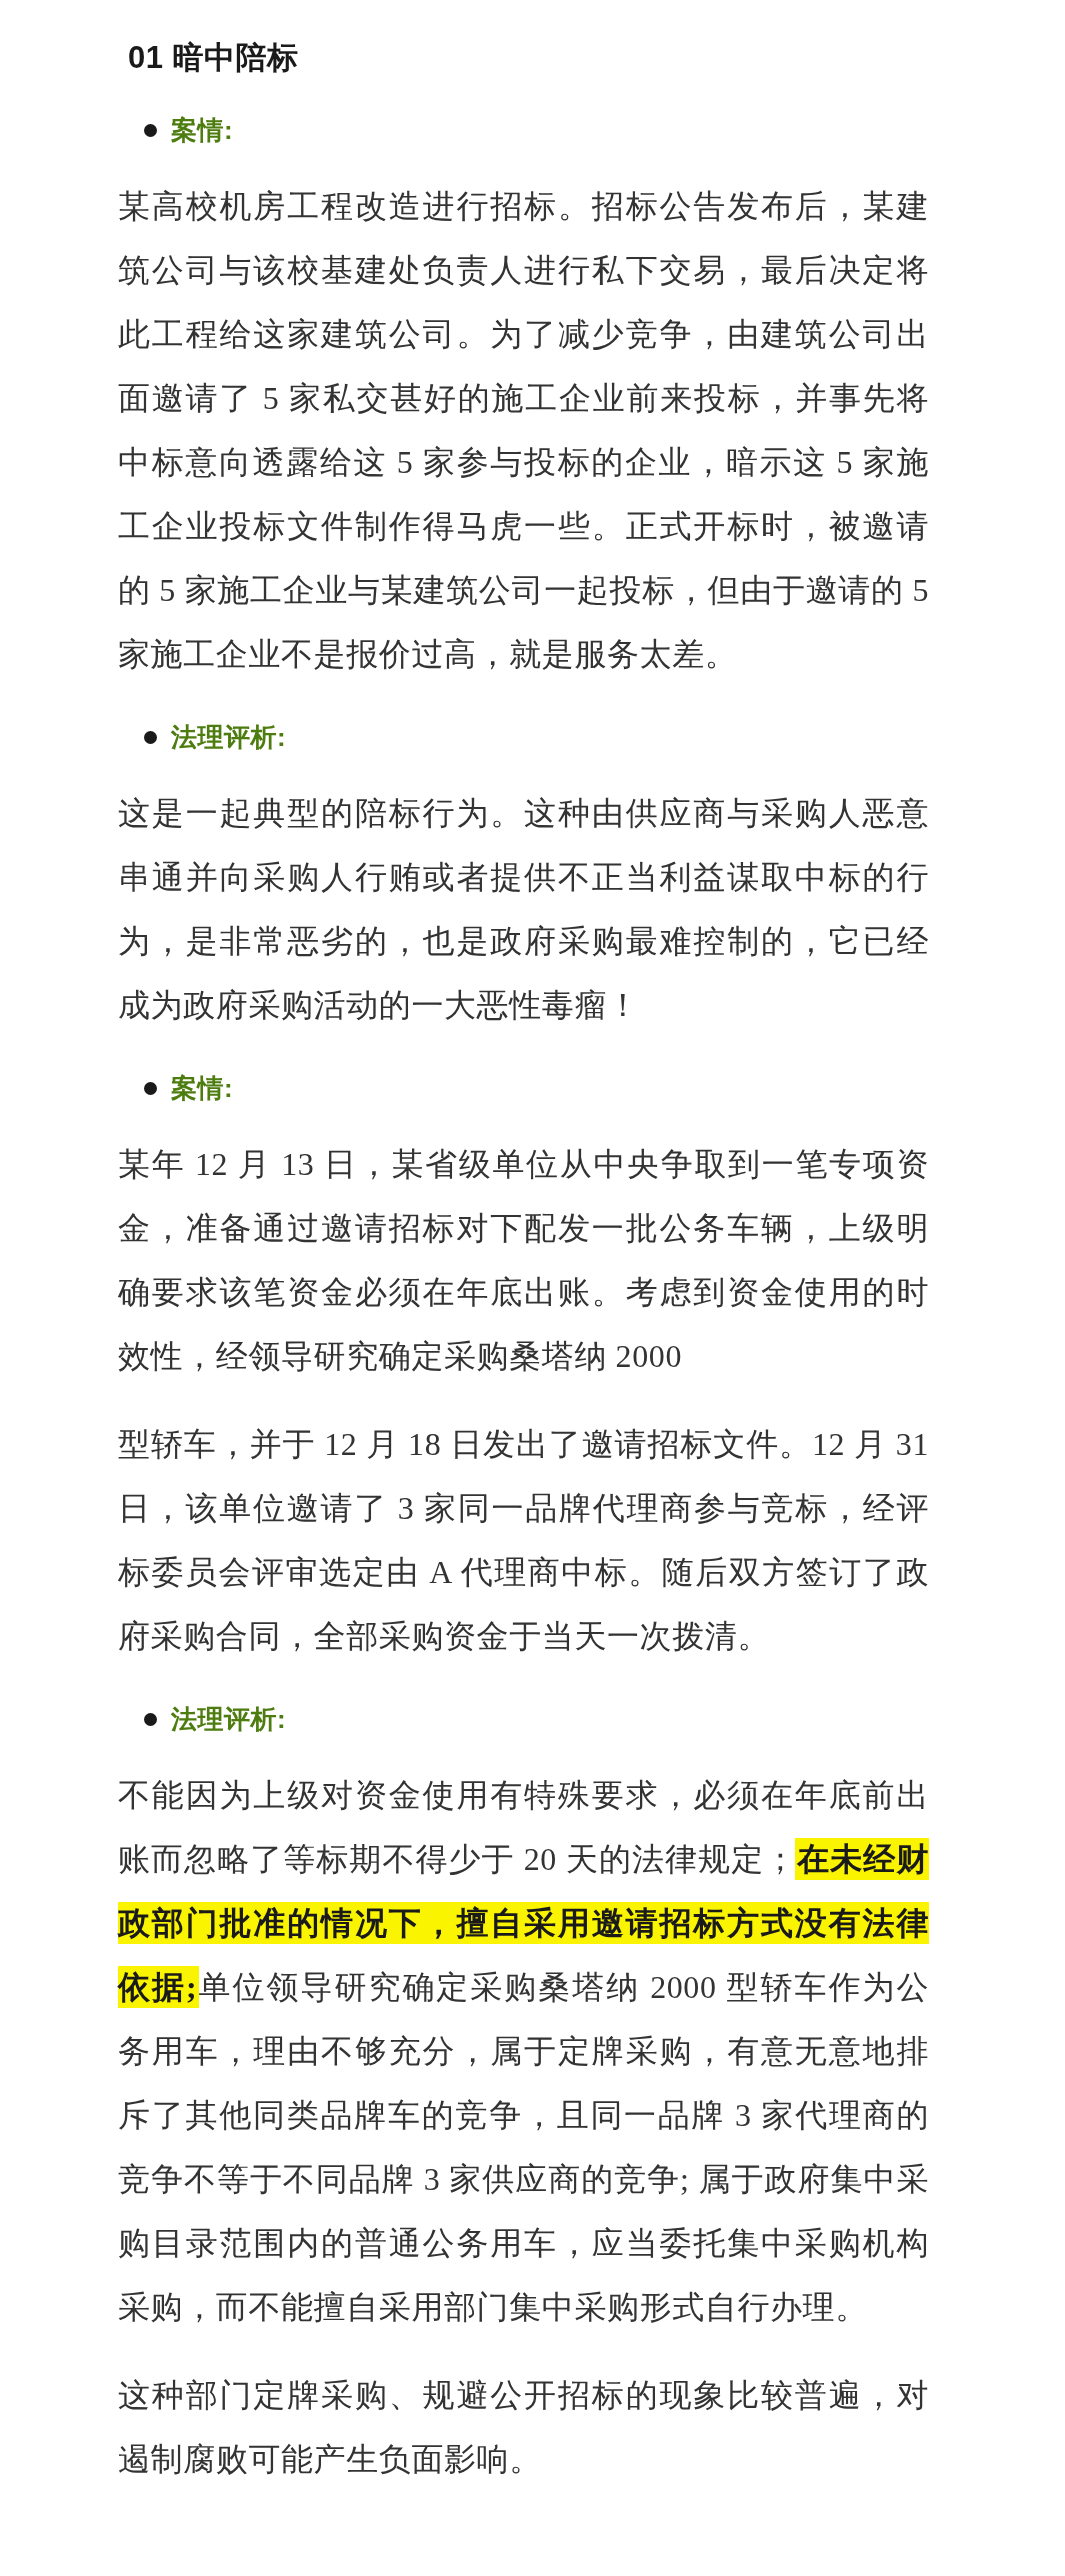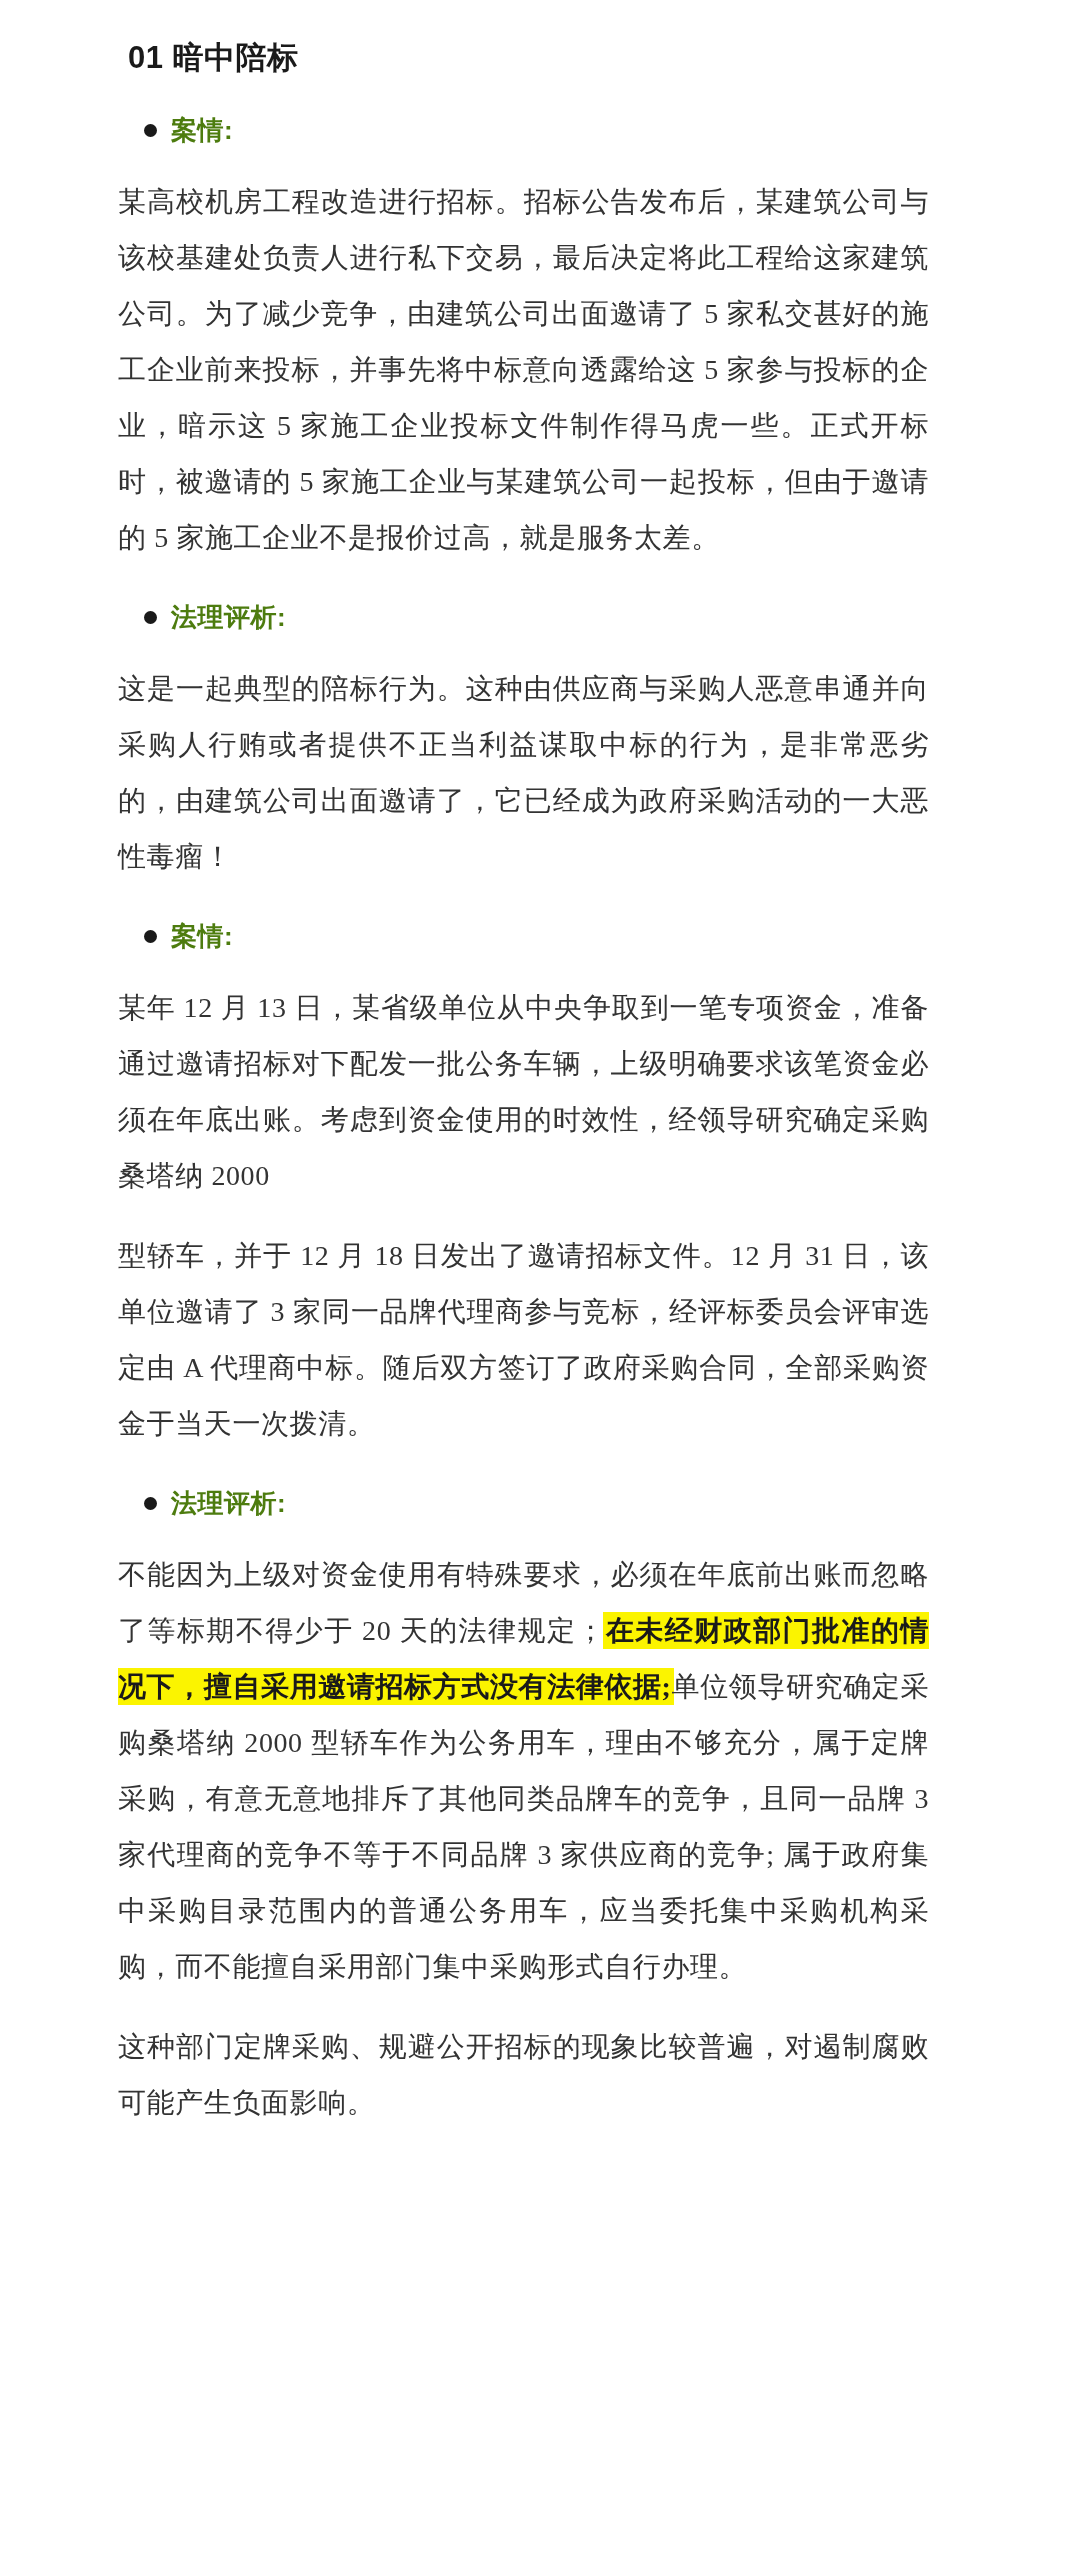--- a/index.html
+++ b/index.html
@@ -50,21 +50,21 @@
     display: inline-block;
   }
   .sub-head-text {
     font-family: "Liberation Sans", "DejaVu Sans", sans-serif;
     font-weight: bold;
     font-size: 26px;
     color: #4d7c0f;
     letter-spacing: 0.5px;
   }
   p.para {
-    font-size: 28px;
+    font-size: 32px;
     line-height: 2.0;
     margin: 0 0 24px 0;
     text-align: justify;
     color: #333333;
     letter-spacing: 0.6px;
   }
   p.para:last-child {
     margin-bottom: 0;
   }
   .hl {
@@ -86,21 +86,21 @@
     <div class="sub-head">
       <span class="bullet"></span>
       <span class="sub-head-text">案情:</span>
     </div>
     <p class="para">某高校机房工程改造进行招标。招标公告发布后，某建筑公司与该校基建处负责人进行私下交易，最后决定将此工程给这家建筑公司。为了减少竞争，由建筑公司出面邀请了 5 家私交甚好的施工企业前来投标，并事先将中标意向透露给这 5 家参与投标的企业，暗示这 5 家施工企业投标文件制作得马虎一些。正式开标时，被邀请的 5 家施工企业与某建筑公司一起投标，但由于邀请的 5 家施工企业不是报价过高，就是服务太差。</p>
 
     <div class="sub-head">
       <span class="bullet"></span>
       <span class="sub-head-text">法理评析:</span>
     </div>
-    <p class="para">这是一起典型的陪标行为。这种由供应商与采购人恶意串通并向采购人行贿或者提供不正当利益谋取中标的行为，是非常恶劣的，由建筑公司出面邀请了，它已经成为政府采购活动的一大恶性毒瘤！</p>
+    <p class="para">这是一起典型的陪标行为。这种由供应商与采购人恶意串通并向采购人行贿或者提供不正当利益谋取中标的行为，是非常恶劣的，也是政府采购最难控制的，它已经成为政府采购活动的一大恶性毒瘤！</p>
   </div>
 
   <div class="section">
 
     <div class="sub-head">
       <span class="bullet"></span>
       <span class="sub-head-text">案情:</span>
     </div>
     <p class="para">某年 12 月 13 日，某省级单位从中央争取到一笔专项资金，准备通过邀请招标对下配发一批公务车辆，上级明确要求该笔资金必须在年底出账。考虑到资金使用的时效性，经领导研究确定采购桑塔纳 2000</p>
     <p class="para">型轿车，并于 12 月 18 日发出了邀请招标文件。12 月 31 日，该单位邀请了 3 家同一品牌代理商参与竞标，经评标委员会评审选定由 A 代理商中标。随后双方签订了政府采购合同，全部采购资金于当天一次拨清。</p>

